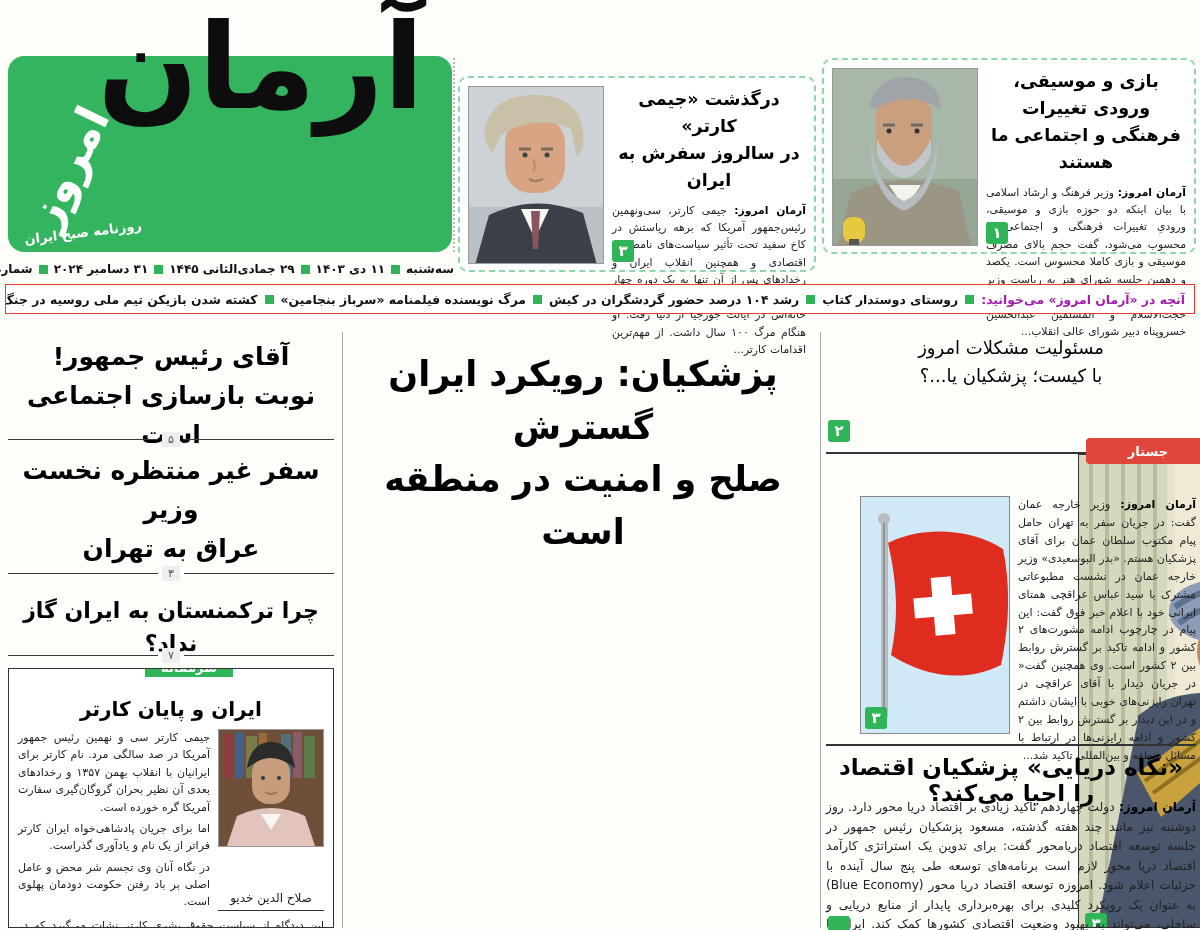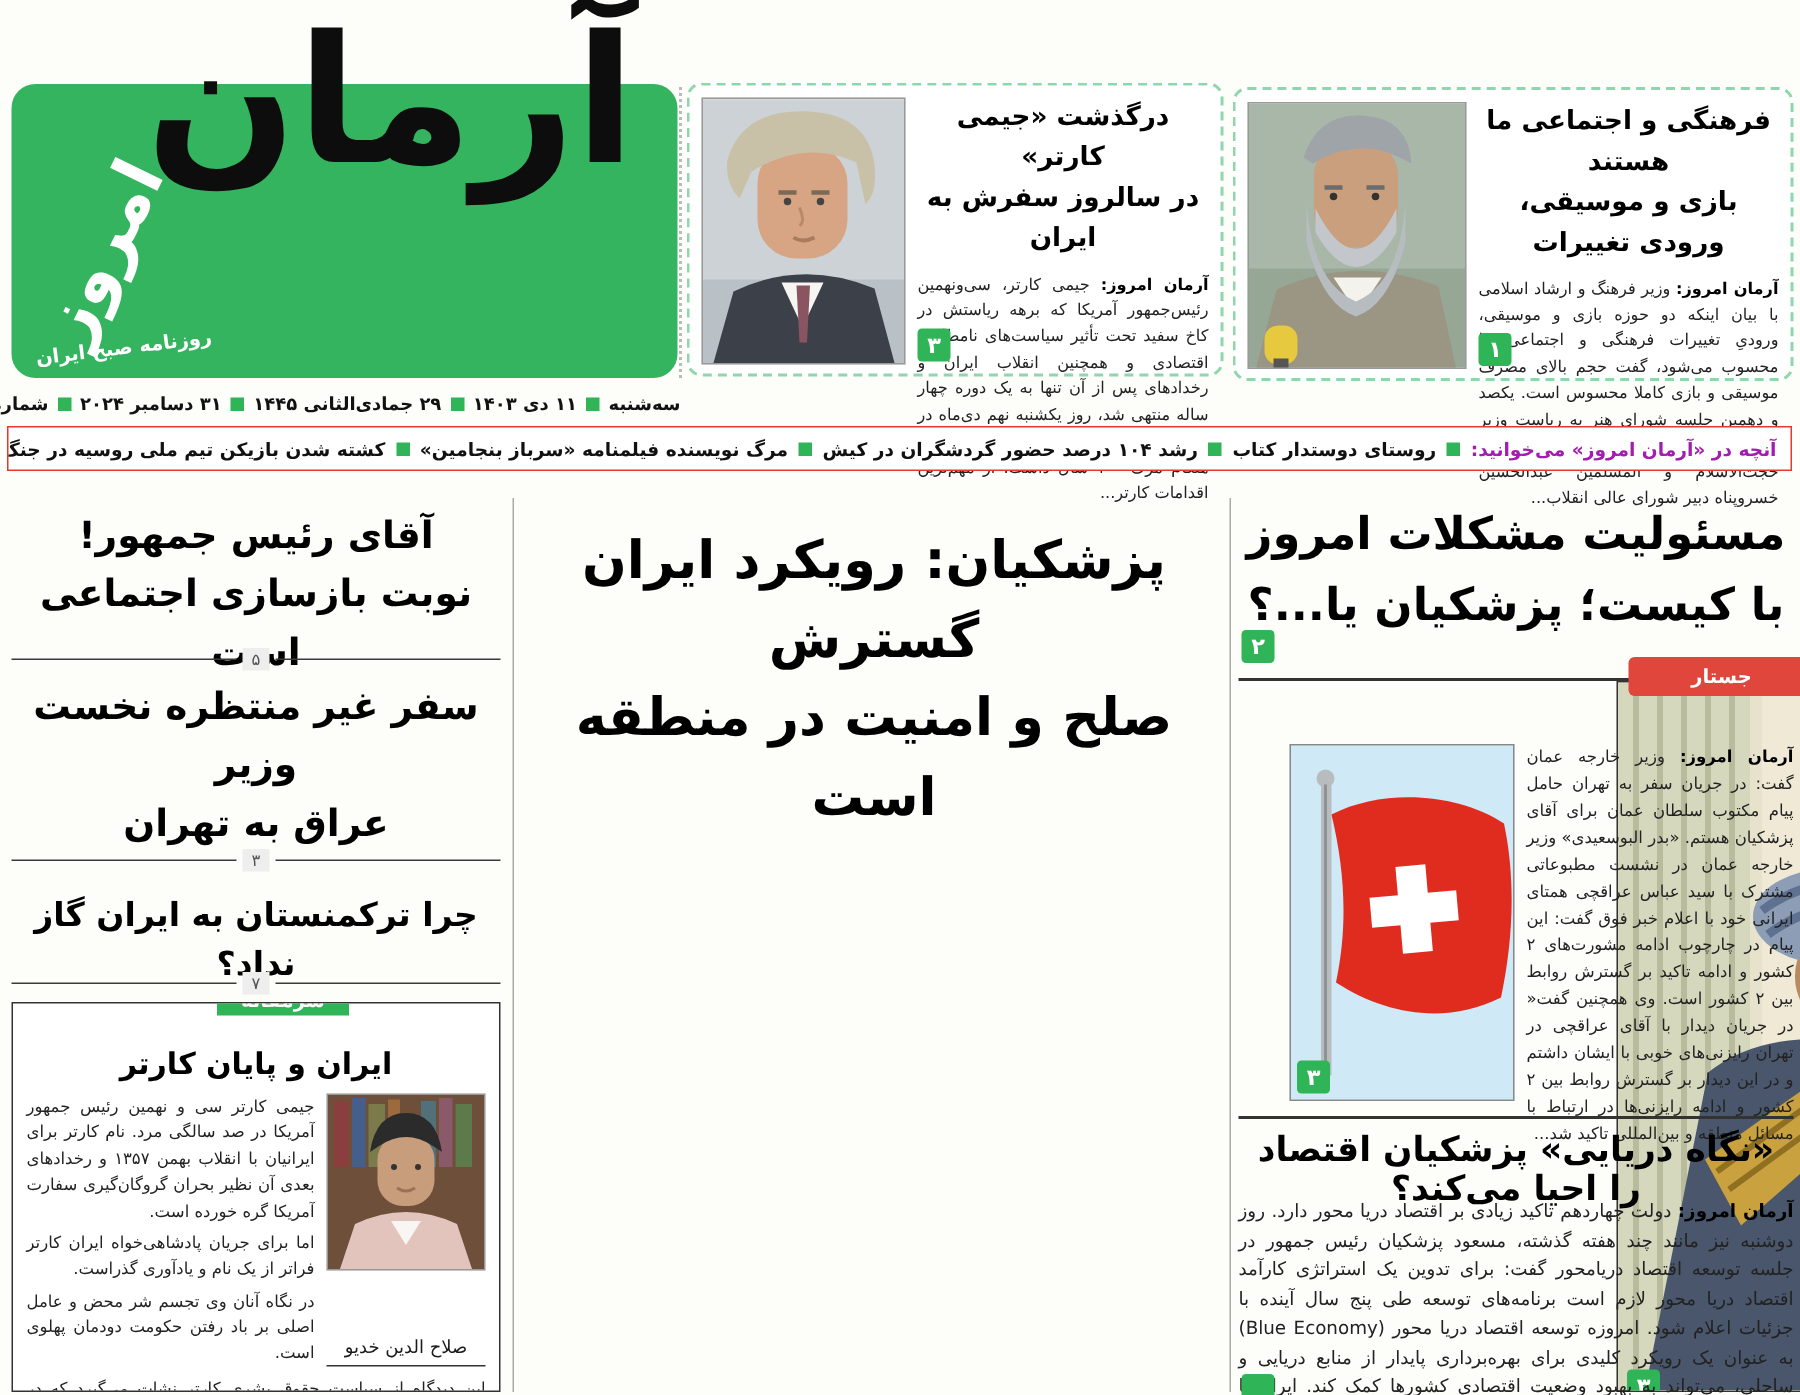--- a/index.html
+++ b/index.html
@@ -51,21 +51,21 @@
   .ed-row { display:flex; gap:8px; }
   .ed-text { flex:1; font-size:11px; text-align:justify; line-height:1.58; color:#222; }
   .ed-text p { margin-bottom:4px; }
   .ed-photo { flex:0 0 106px; }
   .ed-cap { font-size:12px; font-weight:normal; text-align:center; border-bottom:1.5px solid #333; padding:3px 0 5px 0;margin-top:41px; }
   .ed-p4 { font-size:11px; text-align:justify; line-height:1.58; margin-top:2px; color:#222; }
 
   .center-hl { font-size:35px; font-weight:900; text-align:center; line-height:1.5; color:#000; letter-spacing:-0.5px; }
   .main-photo { border:1px solid #333; background:#efe9d5; overflow:hidden; position:relative; }
 
-  .r-hl { font-size:30px; font-weight:700; text-align:center; line-height:1.55; color:#000; }
+  .r-hl { font-size:18px; font-weight:400; text-align:center; line-height:1.55; color:#000; }
   .hr { height:1.5px; background:#333; }
   .red-tag { background:#e0463b; color:#fff; font-size:13px; font-weight:bold; display:flex;
              align-items:center; justify-content:center; border-radius:4px; }
   .sw-row { display:flex; gap:8px; }
   .sw-text { flex:1; font-size:11px; text-align:justify; line-height:1.63; color:#222; }
   .flag-box { flex:0 0 150px; height:238px; border:1px solid #888; position:relative; background:#cfe9f6; overflow:hidden; }
   .sea-hl { font-size:23px; font-weight:900; text-align:center; color:#000; }
   .sea-b { font-size:12.2px; text-align:justify; line-height:1.6; color:#222; }
 </style>
 </head>
@@ -73,21 +73,21 @@
 
 <div class="page">
 
   <div class="abs masthead" style="left:8px; top:56px; width:444px; height:196px;">
     <div class="abs mh-title" style="right:28px; top:-48px;">آرمان</div>
     <div class="abs mh-sub" style="left:-4px; top:84px;">امروز</div>
     <div class="abs mh-tag" style="left:16px; bottom:12px;">روزنامه صبح ایران</div>
   </div>
   <div class="abs" style="left:453px; top:58px; height:194px; border-left:2px dotted #bbb;"></div>
 
-  <div class="abs top-box" style="left:458px; top:55px; width:358px; height:196px;">
+  <div class="abs top-box" style="left:458px; top:76px; width:358px; height:196px;">
     <div class="tb-text">
       <div class="tb-h">
         <div>درگذشت «جیمی کارتر»</div>
         <div>در سالروز سفرش به ایران</div>
       </div>
       <div class="tb-b">
         <span class="lead">آرمان امروز:</span>
         <span>جیمی کارتر، سی‌ونهمین رئیس‌جمهور آمریکا که برهه ریاستش در کاخ سفید تحت تأثیر سیاست‌های نامطلوب اقتصادی و همچنین انقلاب ایران و رخدادهای پس از آن تنها به یک دوره چهار ساله منتهی شد، روز یکشنبه نهم دی‌ماه در خانه‌اش در ایالت جورجیا از دنیا رفت. او هنگام مرگ ۱۰۰ سال داشت. از مهم‌ترین اقدامات کارتر...</span>
       </div>
       <div class="badge abs" style="left:0; bottom:0;">۳</div>
@@ -107,22 +107,22 @@
           <circle cx="80" cy="68" r="2.5" fill="#444"></circle>
         <path d="M62,92 Q68,96 76,92" stroke="#a97c5f" stroke-width="2.5" fill="none"></path>
         <path d="M66,72 Q70,82 66,84" stroke="#b98a68" stroke-width="2" fill="none"></path>
       </svg>
     </div>
   </div>
 
   <div class="abs top-box" style="left:822px; top:58px; width:374px; height:196px;">
     <div class="tb-text">
       <div class="tb-h">
+        <div>بازی و موسیقی، ورودی تغییرات</div>
         <div>فرهنگی و اجتماعی ما هستند</div>
-        <div>بازی و موسیقی، ورودی تغییرات</div>
       </div>
       <div class="tb-b">
         <span class="lead">آرمان امروز:</span>
         <span>وزیر فرهنگ و ارشاد اسلامی با بیان اینکه دو حوزه بازی و موسیقی، ورودیِ تغییرات فرهنگی و اجتماعی ما محسوب می‌شود، گفت حجم بالای مصرف موسیقی و بازی کاملا محسوس است. یکصد و دهمین جلسه شورای هنر به ریاست وزیر فرهنگ و ارشاد اسلامی و با حضور حجت‌الاسلام و المسلمین عبدالحسین خسروپناه دبیر شورای عالی انقلاب...</span>
       </div>
       <div class="badge abs" style="left:0; bottom:0;">۱</div>
     </div>
     <div class="photo-frame" style="width:146px; height:178px;">
       <svg width="146" height="178" viewBox="0 0 146 178">
         <rect width="146" height="178" fill="#a9b7a9"></rect>

